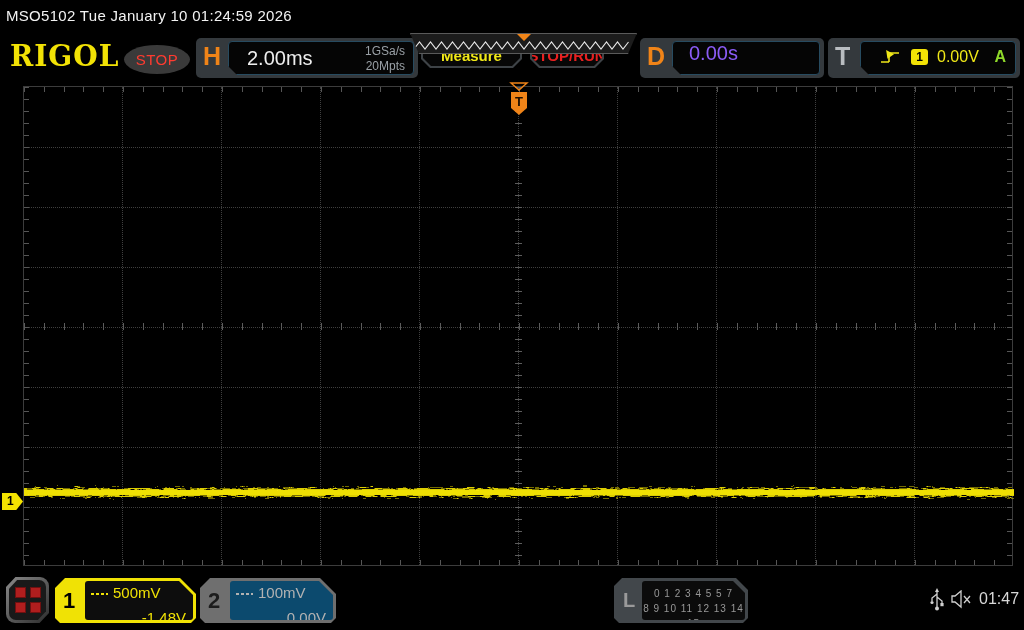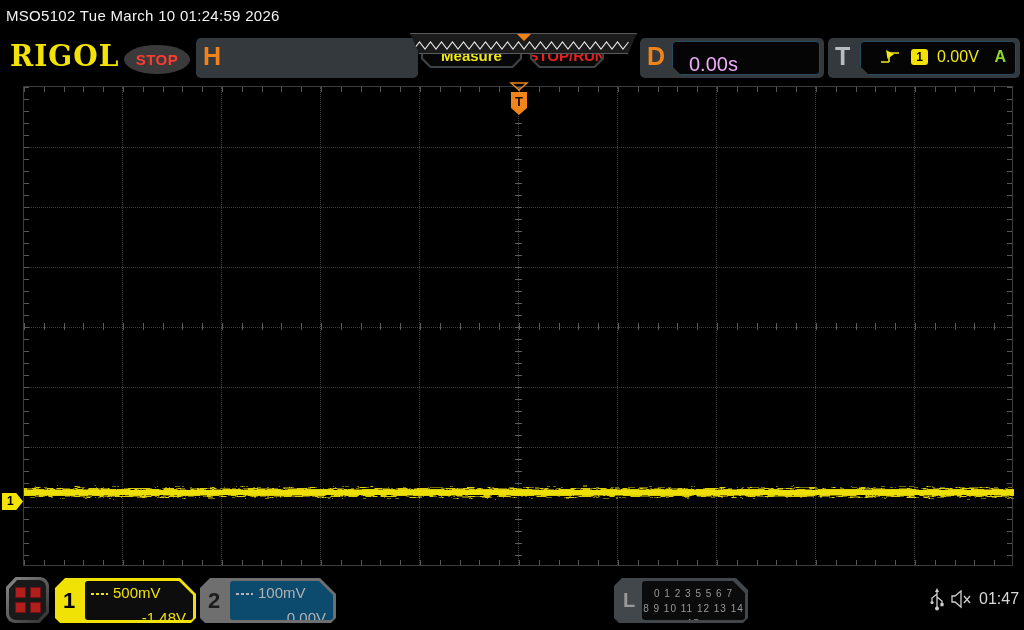--- a/index.html
+++ b/index.html
@@ -8,32 +8,32 @@
     position:relative; width:1024px; height:630px; background:#000;
     font-family:"Liberation Sans", sans-serif; overflow:hidden;
   }
   
   #titlebar { position:absolute; left:6px; top:7px; color:#f2f2f2; font-size:15px; letter-spacing:.3px; }
   
   #logo { position:absolute; left:10px; top:40px; font-family:"DejaVu Serif", serif;
           font-weight:bold; font-size:28px; color:#f2e205; letter-spacing:1px; transform:scaleY(1.05); }
   #runstate { position:absolute; left:124px; top:45px; width:66px; height:29px; background:#3a3a3a;
           border-radius:50%; display:flex; align-items:center; justify-content:center;
-          color:#ff3b30; font-weight:bold; font-size:15px; letter-spacing:.5px; }
+          color:#ff3b30; font-weight:normal; font-size:15px; letter-spacing:.5px; }
   .blk { position:absolute; top:38px; height:40px; background:#34393d; border-radius:5px; }
   .blk .blk-letter { position:absolute; left:7px; top:4px; font-size:25px; font-weight:bold; }
   .blk .inner { position:absolute; left:32px; top:3px; right:4px; bottom:3px; background:#050505;
           border:1px solid #274b60; border-radius:4px;
           clip-path:polygon(0 0,100% 0,100% 100%,9px 100%,0 calc(100% - 9px)); }
   #h-block { left:196px; width:222px; }
   #h-block .blk-letter, #d-block .blk-letter { color:#f08418; }
   #h-timebase { position:absolute; left:18px; top:5px; font-size:20px; color:#eee; }
   #h-rates { position:absolute; right:8px; top:2px; text-align:right; color:#9aa0a6; font-size:12px; line-height:15px; }
   #d-block { left:640px; width:184px; }
-  #d-value { position:absolute; left:16px; top:11px; font-size:20px; color:#f0abfc; }
+  #d-value { position:absolute; left:16px; top:0; font-size:20px; color:#8b5cf6; }
   #t-block { left:828px; width:192px; }
   #t-block .blk-letter { color:#b9bdc1; }
   #t-icon { position:absolute; left:18px; top:6px; }
   #t-src { position:absolute; left:50px; top:7px; width:17px; height:16px; background:#f2e205;
           border-radius:3px; color:#000; font-size:12px; font-weight:bold; text-align:center; line-height:16px; }
   #t-level { position:absolute; left:76px; top:6px; color:#f0e818; font-size:16px; }
   #t-mode { position:absolute; right:9px; top:6px; color:#8ed82a; font-size:16px; font-weight:bold; }
   
   #strip { position:absolute; left:410px; top:33px; width:227px; height:21px; background:#1c1c1c;
           border:1px solid #5a5a5a; z-index:3;
@@ -105,27 +105,34 @@
           color:#989898; font-size:10px; text-align:center; padding-top:5px; line-height:15px; letter-spacing:1px; }
   #status-usb { position:absolute; left:929px; top:588px; }
   #status-mute { position:absolute; left:951px; top:590px; }
   #clock { position:absolute; left:979px; top:590px; color:#d8d8d8; font-size:16px; }
 </style>
 </head>
 <body>
 
 <div id="screen">
 
-  <div id="titlebar">MSO5102  Tue March 10 01:24:59 2026</div>
+  <div id="titlebar">MSO5102  Tue January 10 01:24:59 2026</div>
 
   <div id="logo">RIGOL</div>
   <div id="runstate">STOP</div>
 
   <div class="blk" id="h-block">
     <span class="blk-letter">H</span>
+    <div class="inner">
+      <span id="h-timebase">2.00ms</span>
+      <div id="h-rates">
+        <div>1GSa/s</div>
+        <div>20Mpts</div>
+      </div>
+    </div>
   </div>
 
   <div id="strip">
     <svg width="225" height="19">
       <path id="zigzag" fill="none" stroke="#e8e8e8" stroke-width="1.1" d="M3 15 L8.5 8 L14 15 L19.5 8 L25 15 L30.5 8 L36 15 L41.5 8 L47 15 L52.5 8 L58 15 L63.5 8 L69 15 L74.5 8 L80 15 L85.5 8 L91 15 L96.5 8 L102 15 L107.5 8 L113 15 L118.5 8 L124 15 L129.5 8 L135 15 L140.5 8 L146 15 L151.5 8 L157 15 L162.5 8 L168 15 L173.5 8 L179 15 L184.5 8 L190 15 L195.5 8 L201 15 L206.5 8 L212 15 L217.5 8"></path>
       <polygon points="106,0 120,0 113,7" fill="#f08418"></polygon>
     </svg>
   </div>
 
   <div class="tbtn" id="measure-btn">
@@ -231,21 +238,21 @@
         </span>
         <span>100mV</span>
       </div>
       <div class="chrow2">0.00V</div>
     </div>
   </div>
 
   <div id="l-badge">
     <div class="lletter">L</div>
     <div class="lbox">
-      <div>0 1 2 3   5 5 6 7</div>
+      <div>0 1 2 3   4 5 5 7</div>
       <div>8 9 10 11 12 13 14 15</div>
     </div>
   </div>
 
   <svg id="status-usb" width="16" height="24">
     <path d="M8 2 L8 19 M8 6 L3 10 L3 13 M8 9 L13 13 L13 15" stroke="#cfcfcf" stroke-width="1.3" fill="none"></path>
     <polygon points="8,0 6,4 10,4" fill="#cfcfcf"></polygon>
     <circle cx="3" cy="14.5" r="1.6" fill="#cfcfcf"></circle>
     <rect x="11.4" y="15" width="3.2" height="3.2" fill="#cfcfcf"></rect>
     <circle cx="8" cy="20.5" r="2" fill="#cfcfcf"></circle>

